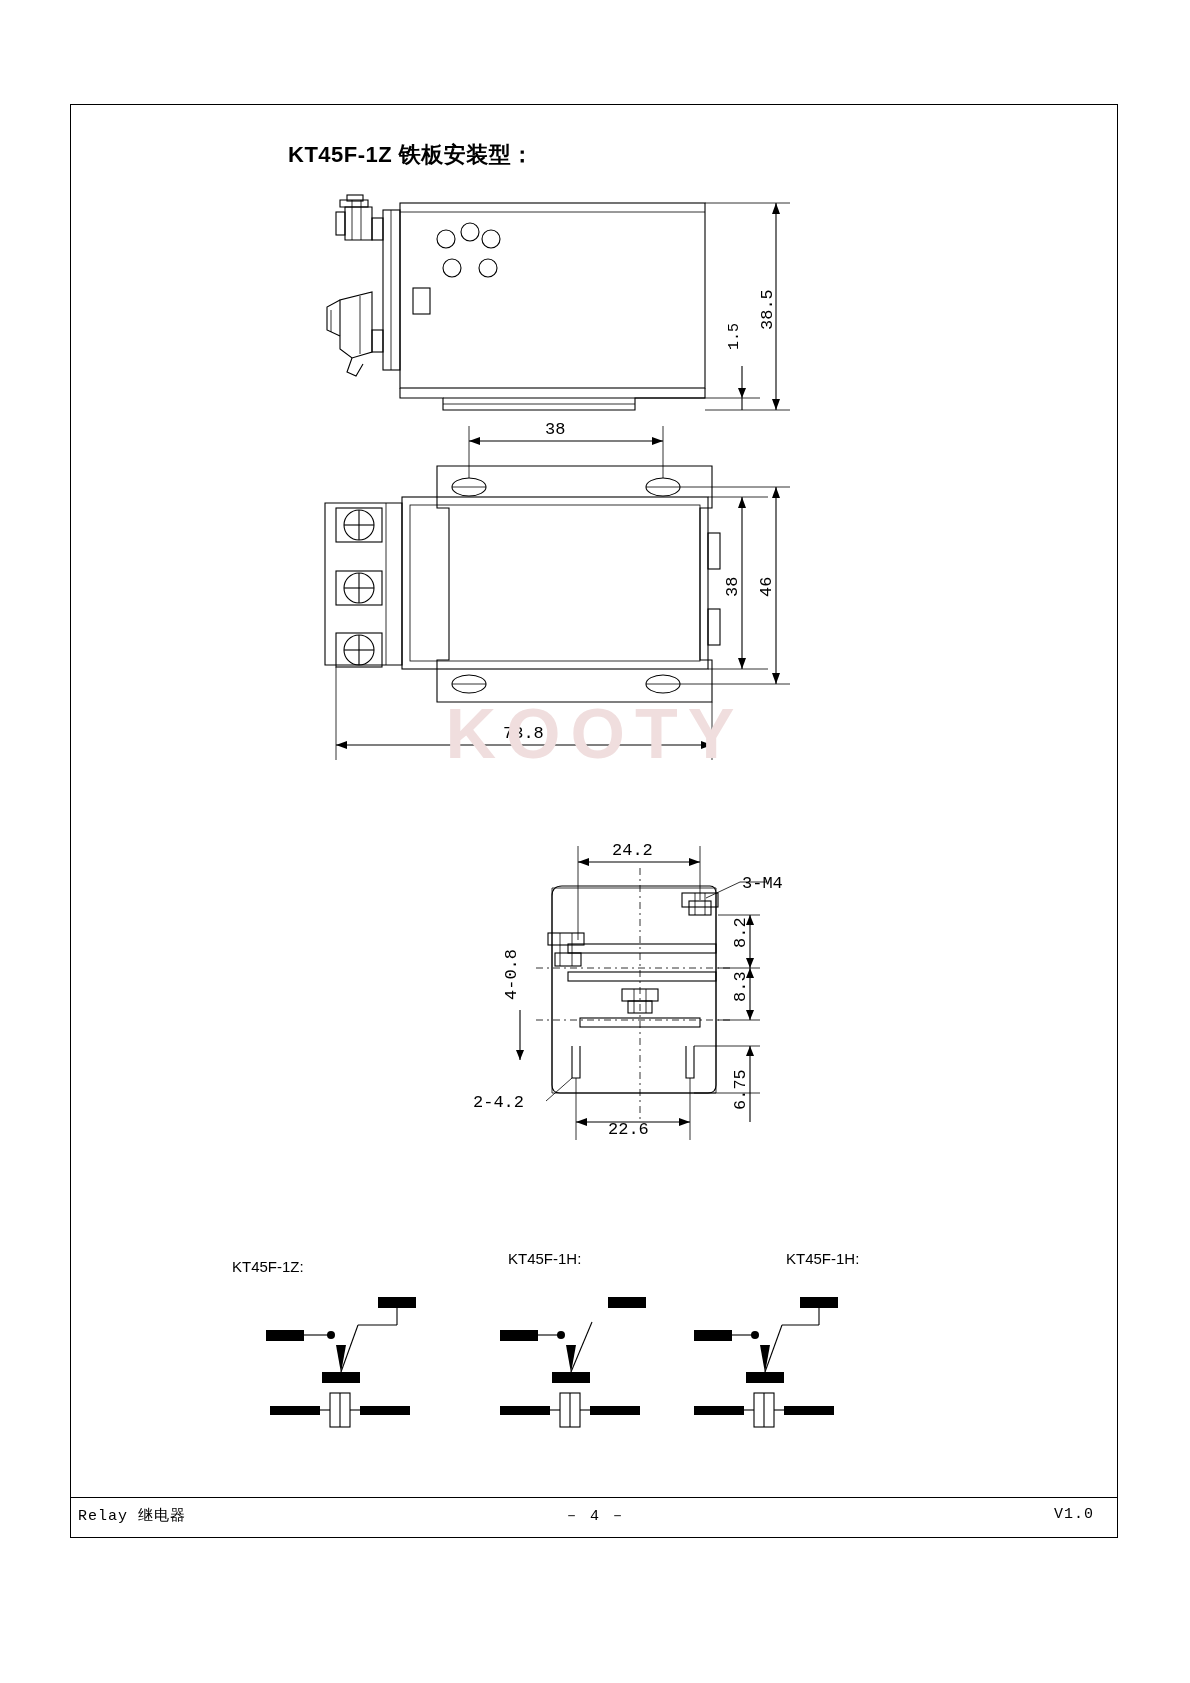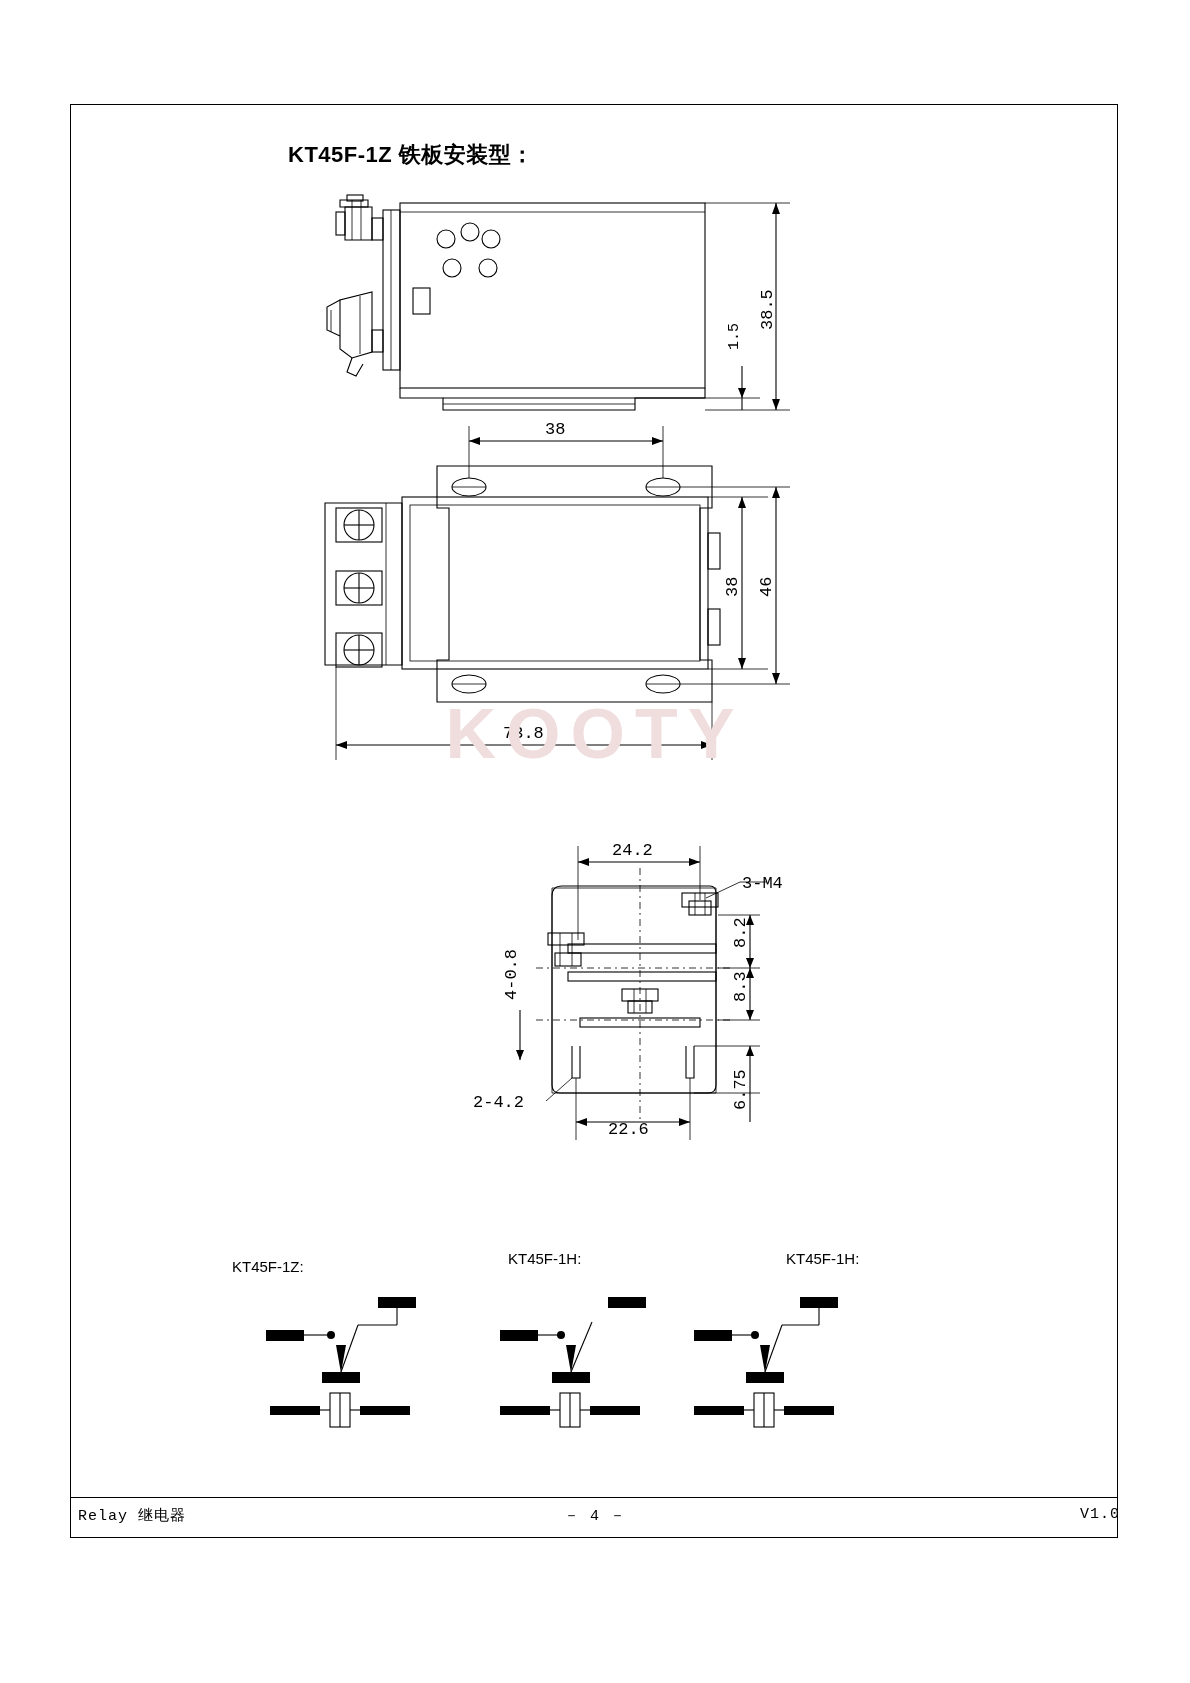--- a/index.html
+++ b/index.html
@@ -3,21 +3,21 @@
 <meta charset="utf-8">
 <style>
   html,body{margin:0;padding:0;background:#ffffff;}
   body{width:1190px;height:1683px;font-family:"Liberation Sans",sans-serif;color:#000;}
   .page{position:relative;width:1190px;height:1683px;}
   .frame{position:absolute;left:70px;top:104px;width:1048px;height:1434px;border:1px solid #000;box-sizing:border-box;}
   .footer-rule{position:absolute;left:70px;top:1497px;width:1048px;height:0;border-top:1px solid #000;}
   .footer{position:absolute;top:1506px;font-family:"Liberation Mono",monospace;font-size:15px;letter-spacing:1px;}
   .f-left{left:78px;}
   .f-center{left:0;width:1190px;text-align:center;}
-  .f-right{right:70px;}
+  .f-right{right:96px;}
 
   .title-main{position:absolute;left:288px;top:140px;font-size:22px;font-weight:bold;letter-spacing:0.5px;}
   .sec-label{position:absolute;font-family:"Liberation Mono",monospace;font-size:16px;letter-spacing:1.5px;}
   .sec-mount{left:78px;top:812px;}
   .sec-wiring{left:78px;top:1186px;}
 
   .wm{position:absolute;left:0;width:1190px;text-align:center;color:#f0dede;font-weight:bold;user-select:none;}
   .wm1{top:694px;font-size:70px;letter-spacing:10px;}
   .wm2{top:772px;font-size:46px;letter-spacing:6px;}
 

